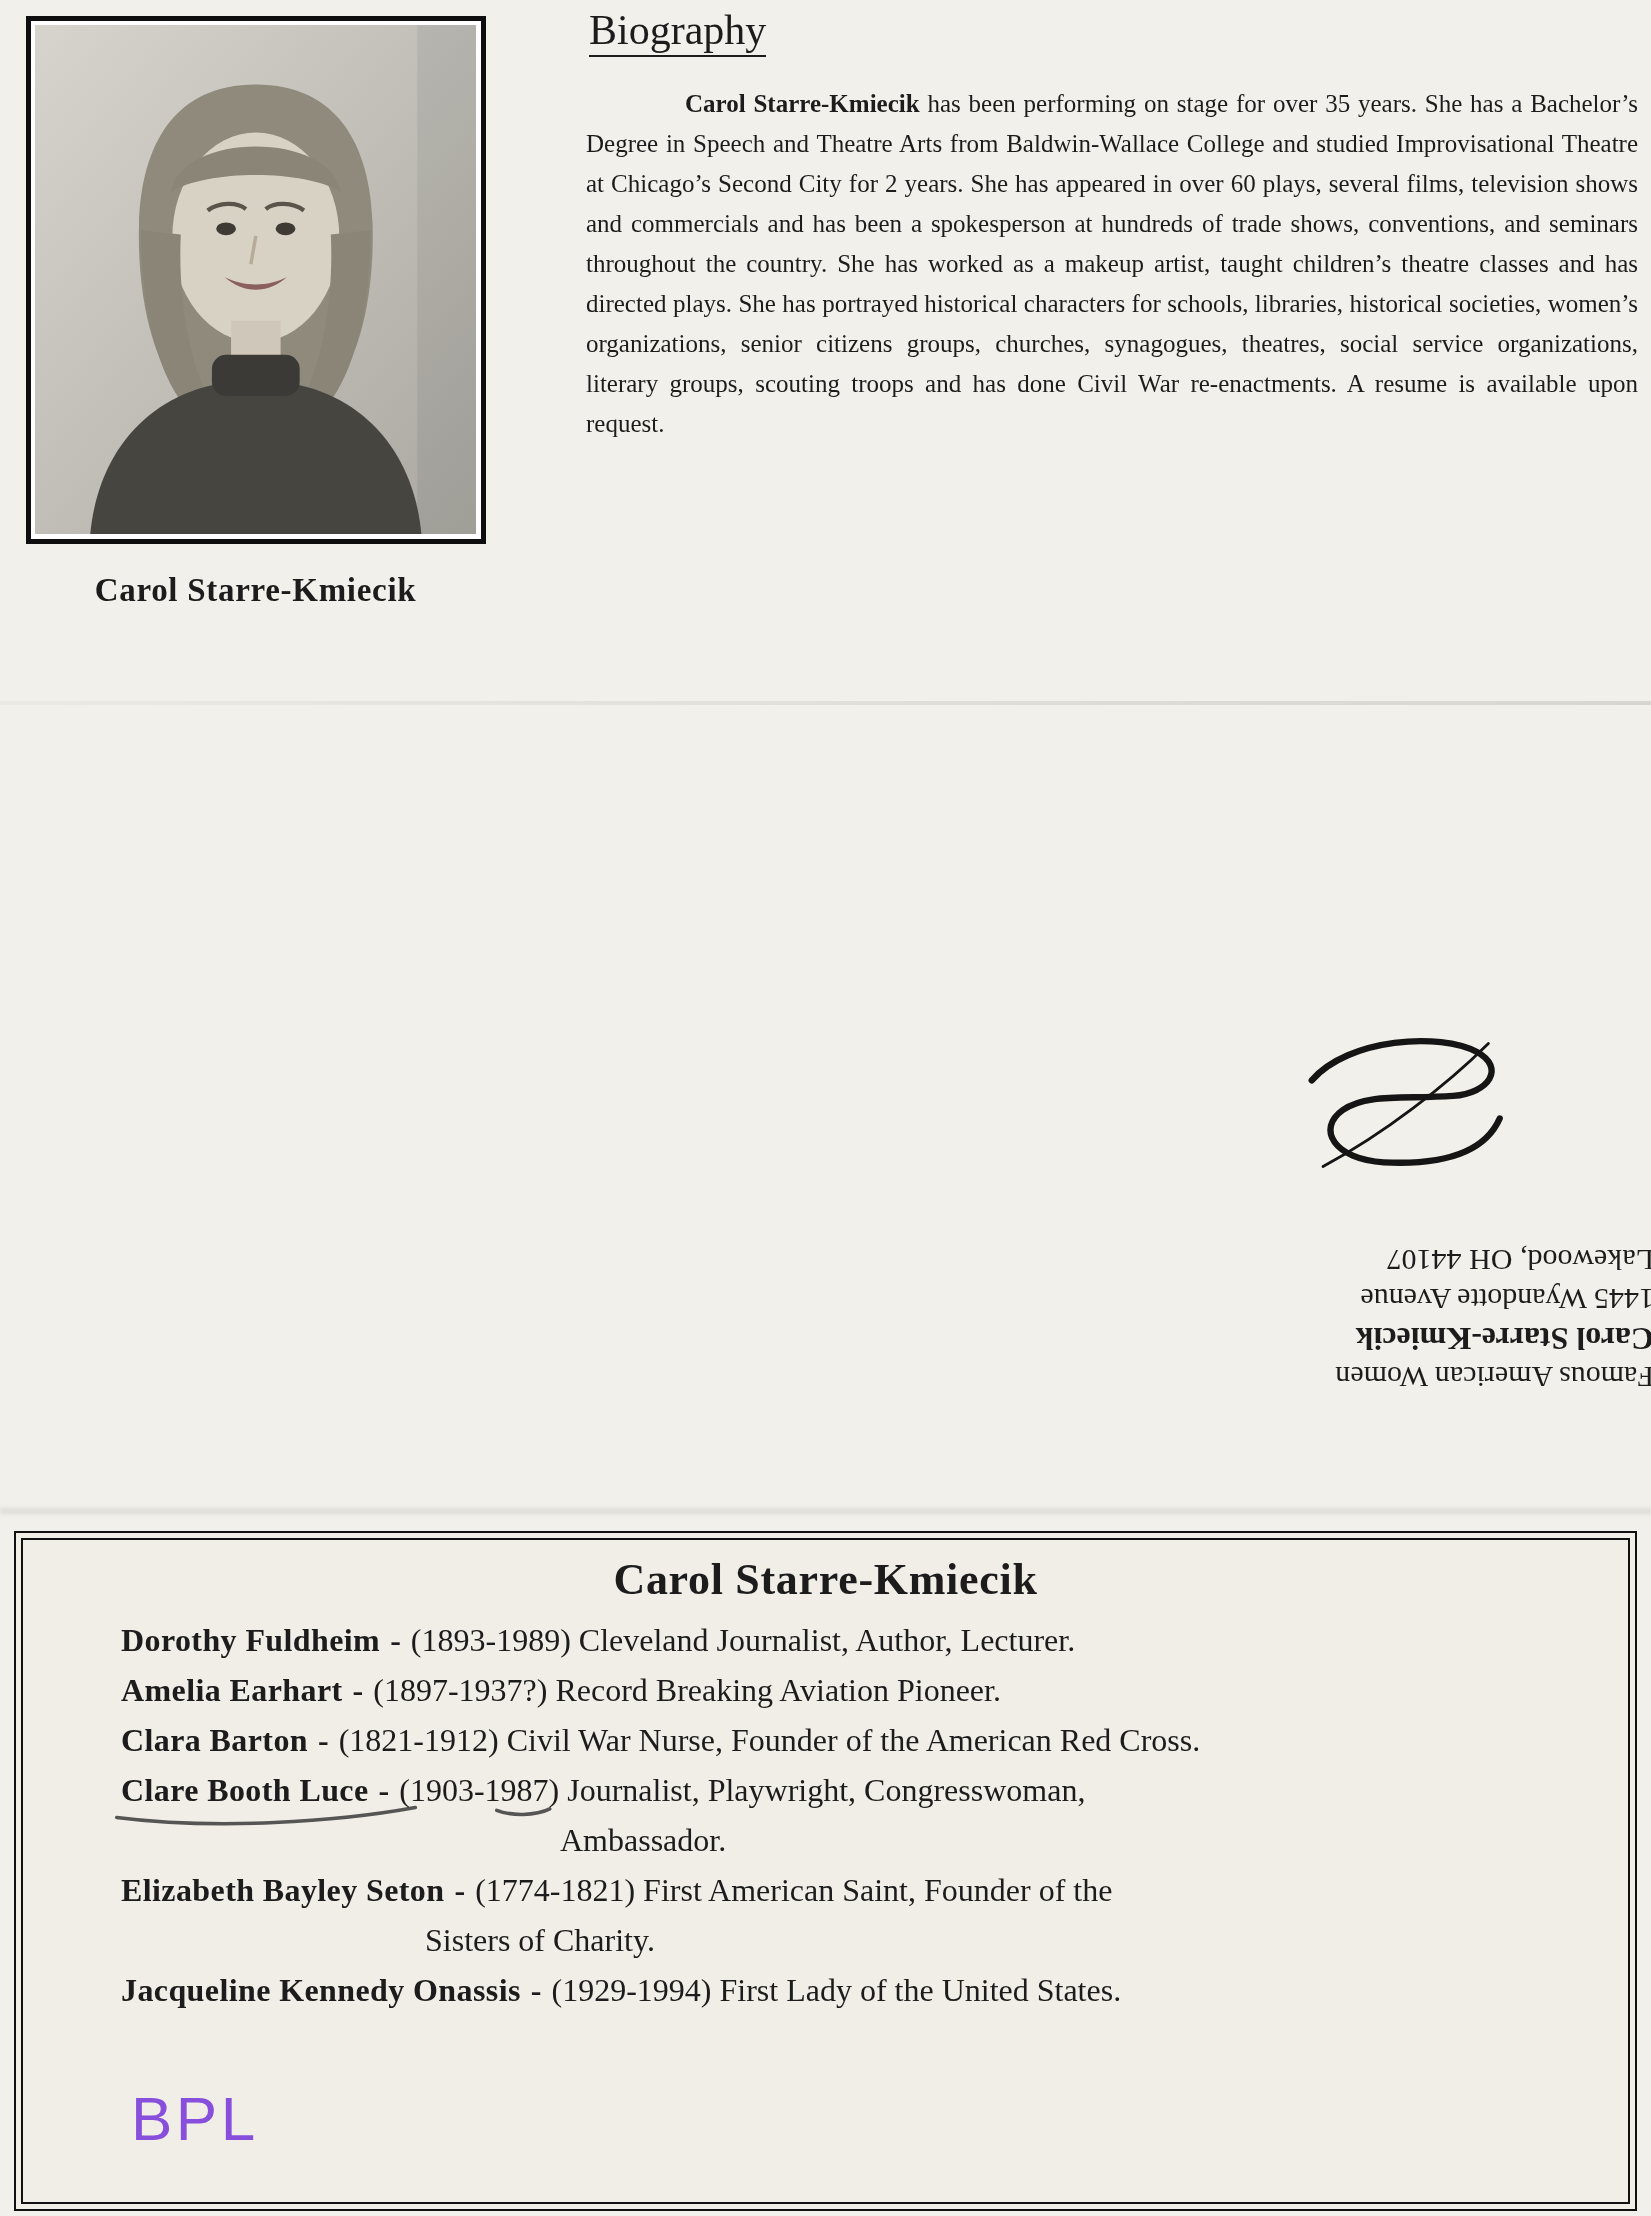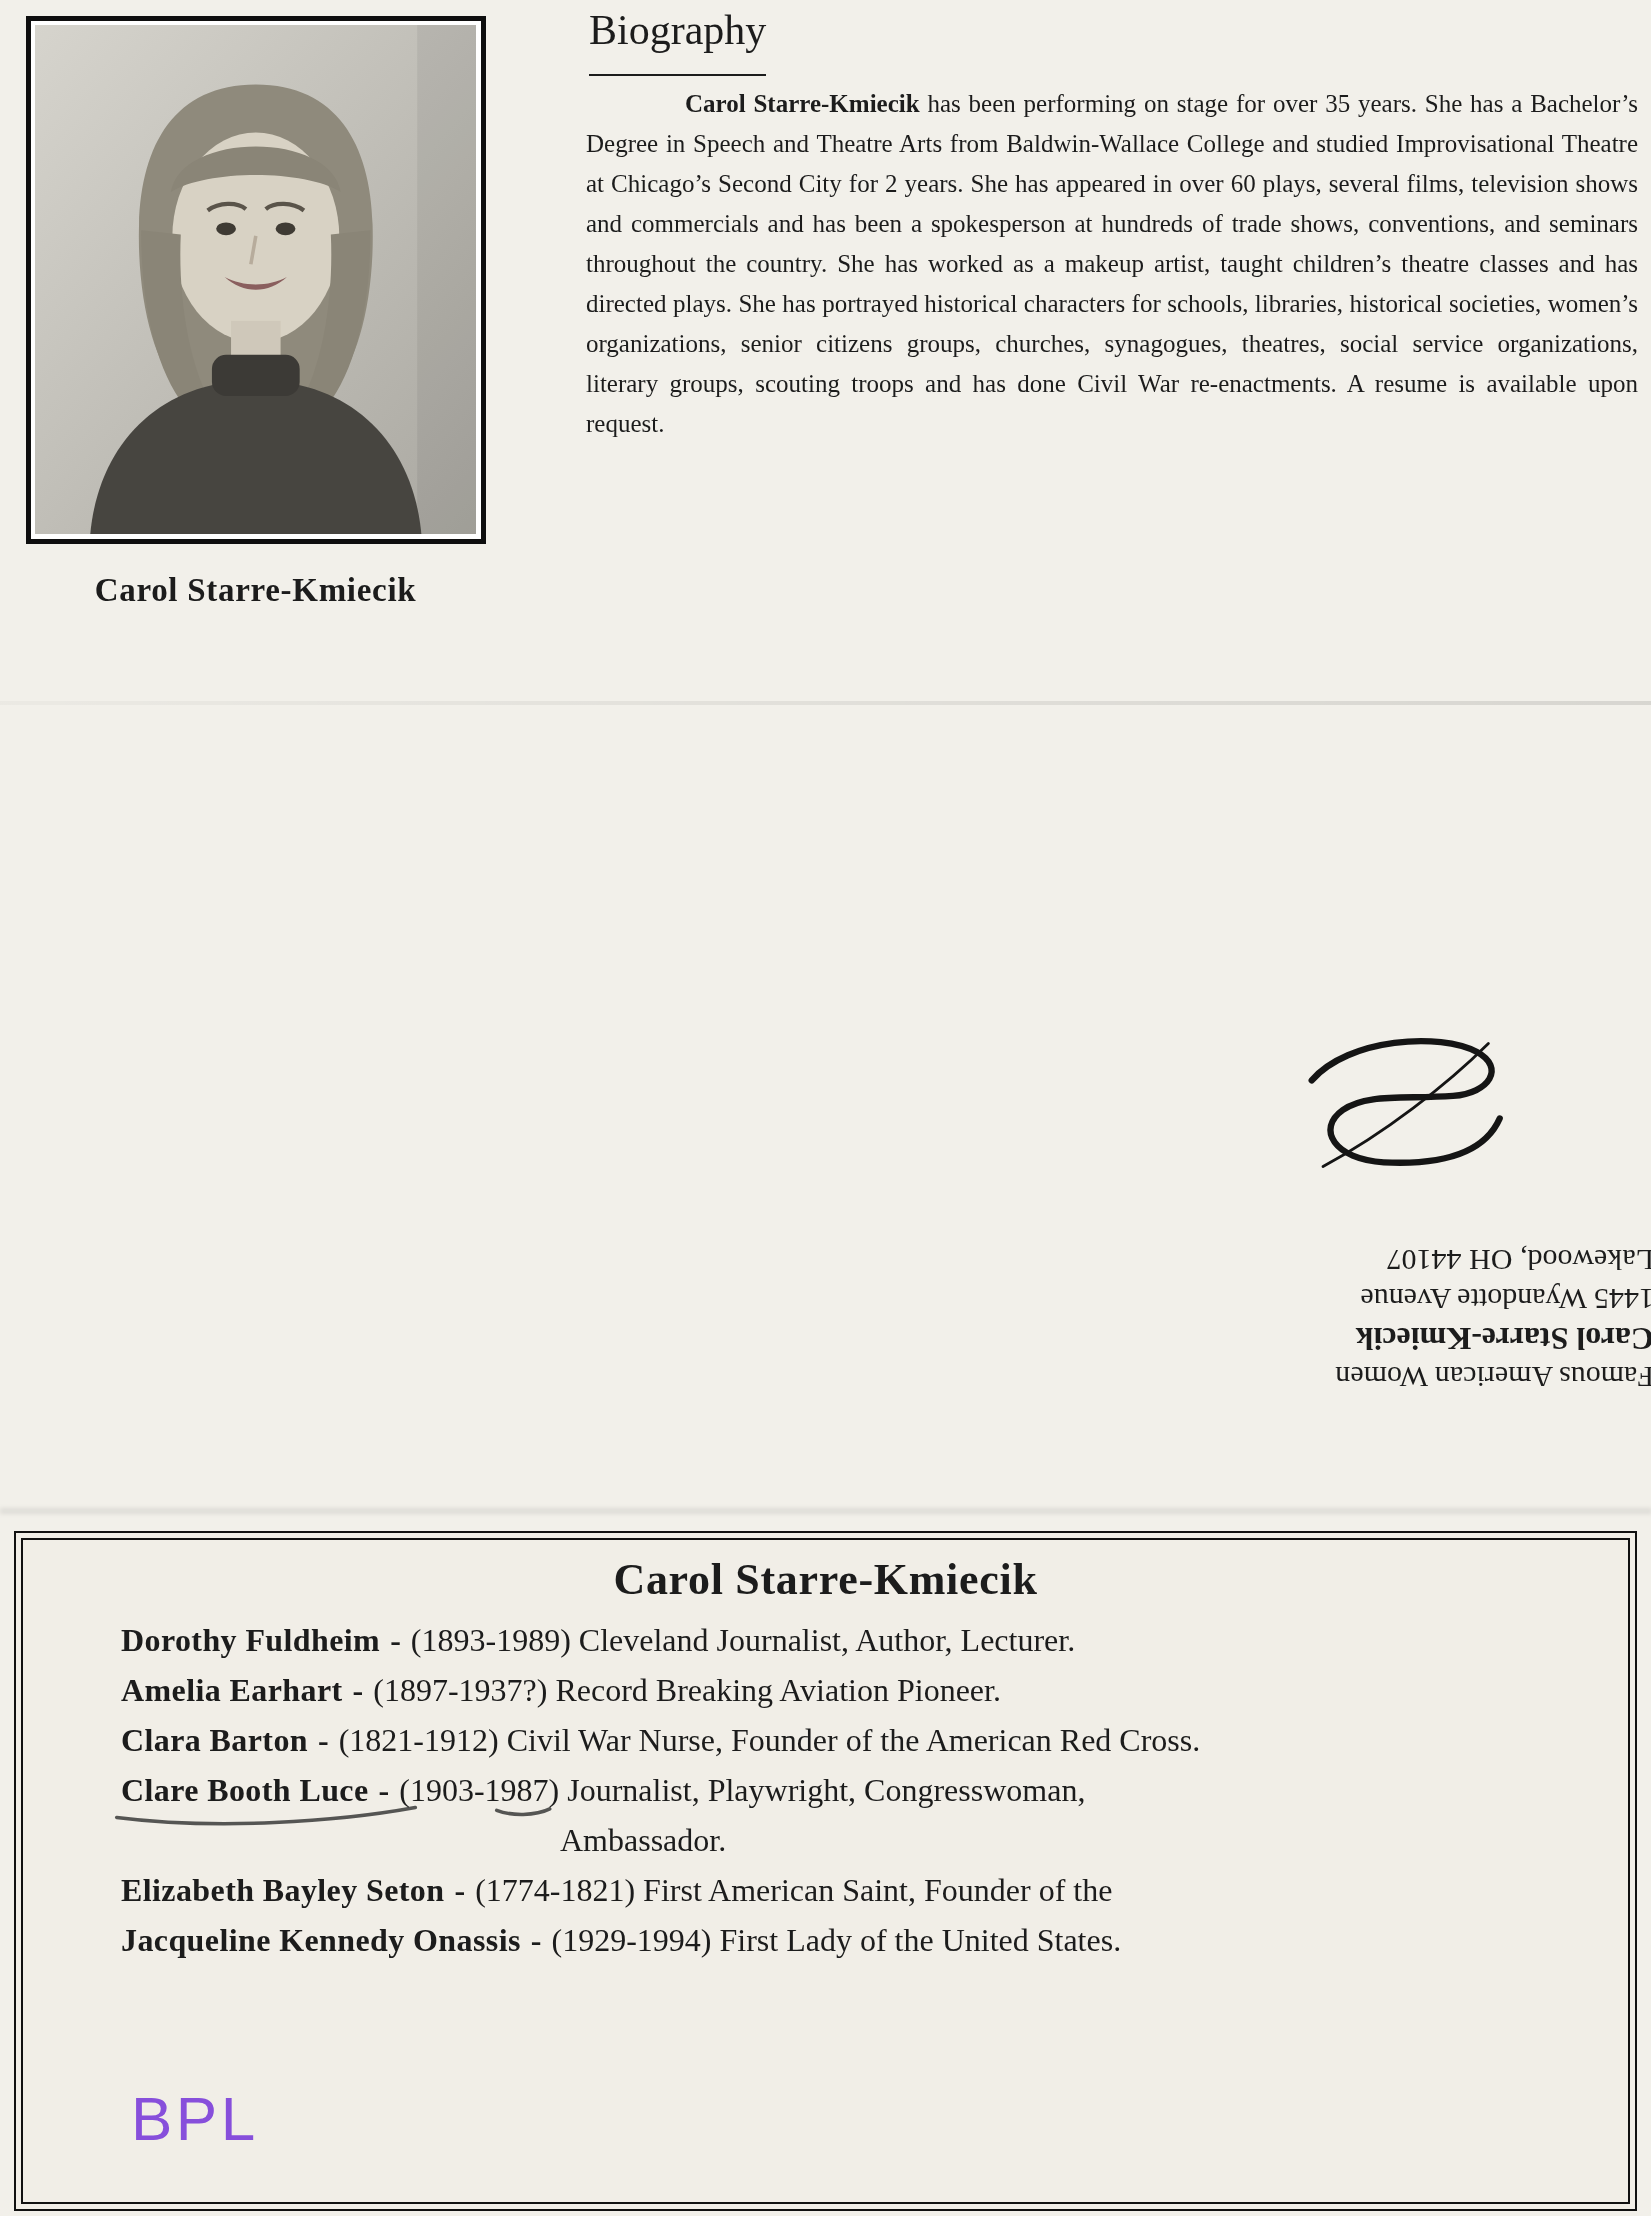--- a/index.html
+++ b/index.html
@@ -37,21 +37,21 @@
     font-size: 33px;
     letter-spacing: 0.7px;
   }
   .bio-heading {
     position: absolute;
     left: 589px; top: 5.7px;
     font-size: 42px;
     font-weight: normal;
     margin: 0;
     border-bottom: 2.8px solid #1c1c1c;
-    padding-bottom: 20px;
+    padding-bottom: 1px;
     display: inline-block;
   }
   .bio-text {
     position: absolute;
     left: 586px; top: 84px;
     width: 1052px;
     margin: 0;
     font-size: 25px;
     line-height: 40px;
     text-align: justify;
@@ -232,20 +232,21 @@
           <span class="char-name">Clare Booth Luce</span><span class="char-sep">-</span><span class="char-desc">(1903-1987) Journalist, Playwright, Congresswoman,</span>
           <span class="char-cont">Ambassador.</span>
           <svg class="clare-underline" viewBox="0 0 780 48">
             <path d="M8,26 C150,44 320,32 430,12" fill="none" stroke="#2e2e2e" stroke-width="5" stroke-linecap="round" opacity="0.8"></path>
             <path d="M545,16 C565,24 600,24 620,14" fill="none" stroke="#2e2e2e" stroke-width="5" stroke-linecap="round" opacity="0.8"></path>
           </svg>
         </li>
 
         <li class="char-item indent-sis">
           <span class="char-name">Elizabeth Bayley Seton</span><span class="char-sep">-</span><span class="char-desc">(1774-1821) First American Saint, Founder of the</span>
+          <span class="char-cont">Sisters of Charity.</span>
         </li>
 
         <li class="char-item">
           <span class="char-name">Jacqueline Kennedy Onassis</span><span class="char-sep">-</span><span class="char-desc">(1929-1994) First Lady of the United States.</span>
         </li>
 
 
       </ul>
     </div>
   </div>

